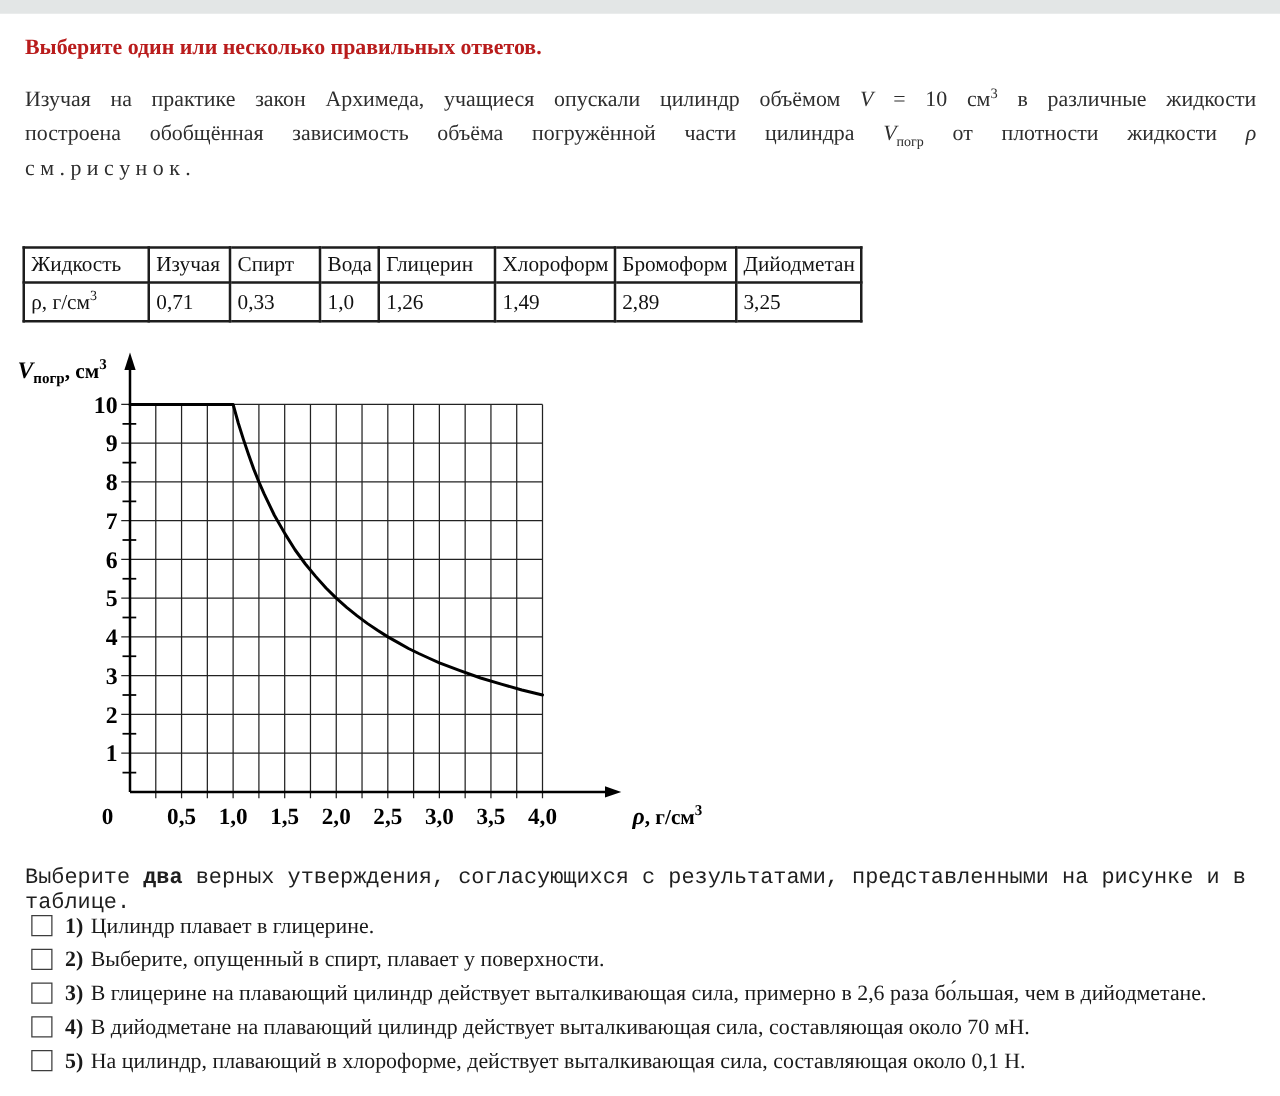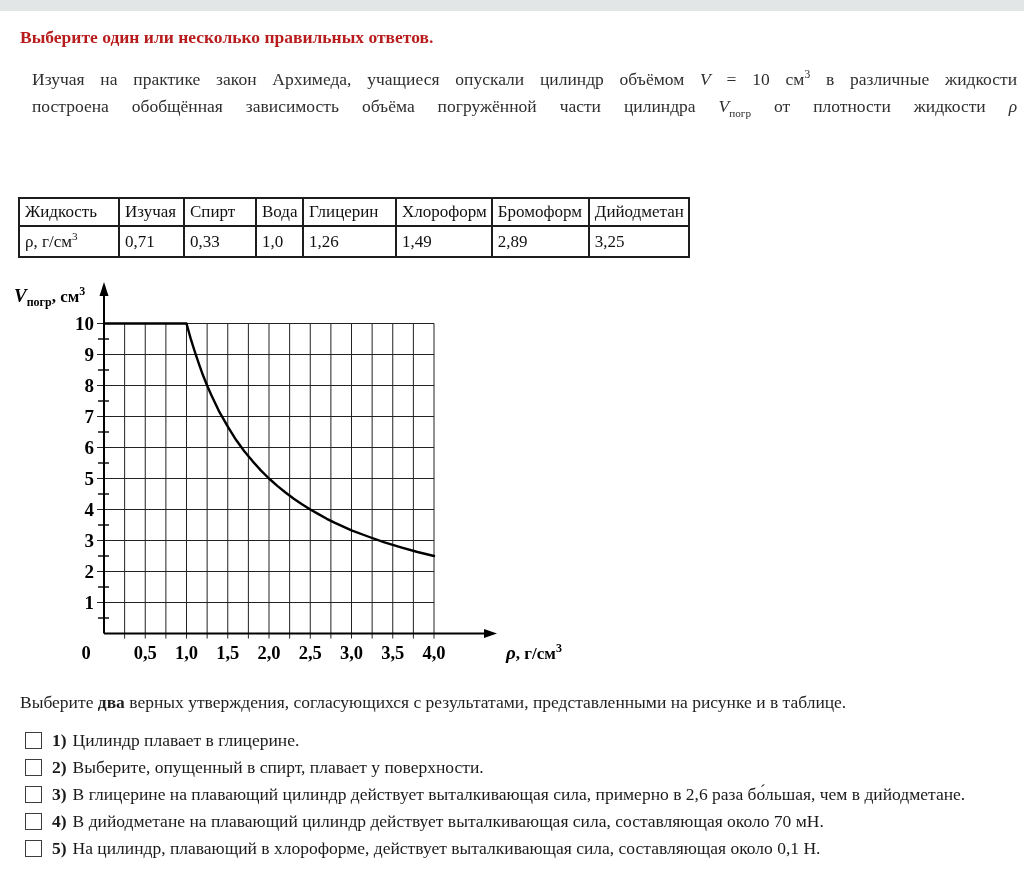--- a/index.html
+++ b/index.html
@@ -2,49 +2,50 @@
 <html><head>
 <meta charset="utf-8">
 <style>
   html,body{margin:0;padding:0;}
   body{
     width:1024px;height:877px;position:relative;background:#ffffff;
     font-family:"Liberation Serif", serif;color:#1c1c1c;overflow:hidden;
   }
   .topbar{position:absolute;top:0;left:0;width:1024px;height:11px;background:#e3e6e6;}
   .title{position:absolute;top:27px;left:20px;right:20px;font-size:17.5px;font-weight:bold;color:#b91c1c;}
-  .para{position:absolute;top:66px;left:32px;width:985px;font-size:17.5px;color:#2e2e2e;}
+  .para{position:absolute;top:66px;left:20px;width:985px;font-size:17.5px;color:#2e2e2e;}
   .pline{height:27.3px;line-height:27.3px;text-align:justify;text-align-last:justify;-moz-text-align-last:justify;}
   .pline.last{text-align:left;text-align-last:left;}
   .var{font-style:italic;}
   sup.s3{font-size:66%;vertical-align:super;line-height:0;}
   sub.sb{font-size:64%;vertical-align:sub;line-height:0;}
   table.dtable{position:absolute;top:197px;left:18px;border-collapse:collapse;font-size:17px;color:#111;background:#fff;}
   table.dtable td{border:2px solid #1d1d1d;padding:1px 4px 1px 5px;white-space:nowrap;margin-top:36px;}
   table.dtable tr.hrow td{height:24px;}
   table.dtable tr.vrow td{height:27px;}
   .chart-wrap{position:absolute;top:278px;left:0;width:600px;height:400px;}
   svg{font-family:"Liberation Serif", serif;}
-  .instruction{position:absolute;top:692px;left:20px;right:20px;font-size:17.5px;color:#1f1f1f;}
+  .instruction{position:absolute;top:692px;left:20px;right:20px;font-size:17.5px;color:#1f1f1f;font-family:Liberation Mono, monospace;}
   .bld{font-weight:bold;}
   .options{position:absolute;top:725px;left:0;width:1024px;}
   .opt{position:absolute;left:25px;height:22px;display:flex;align-items:center;font-size:17.5px;color:#1a1a1a;}
   .cbox{width:15px;height:15px;border:1.7px solid #3d3d3d;background:#fff;margin-right:10px;flex:none;}
   .optnum{font-weight:bold;margin-right:6px;}
 </style>
 </head>
 <body>
 
 <div class="topbar" style="background: rgb(227, 230, 230);"></div>
 
 <div class="title">Выберите один или несколько правильных ответов.</div>
 
 <div class="para">
   <div class="pline"><span>Изучая на практике закон Архимеда, учащиеся опускали цилиндр объёмом</span> <span class="var">V</span> <span>= 10 см</span><sup class="s3">3</sup> <span>в различные жидкости</span></div>
   <div class="pline"><span>построена обобщённая зависимость объёма погружённой части цилиндра</span> <span class="var">V</span><sub class="sb">погр</sub> <span>от плотности жидкости</span> <span class="var">ρ</span></div>
+  <div class="pline last">с м . р и с у н о к .</div>
 </div>
 
 <table class="dtable">
   <colgroup>
     <col style="width:100px">
       <col style="width:65px">
       <col style="width:72px">
       <col style="width:47px">
     <col style="width:93px">
       <col style="width:90px">

